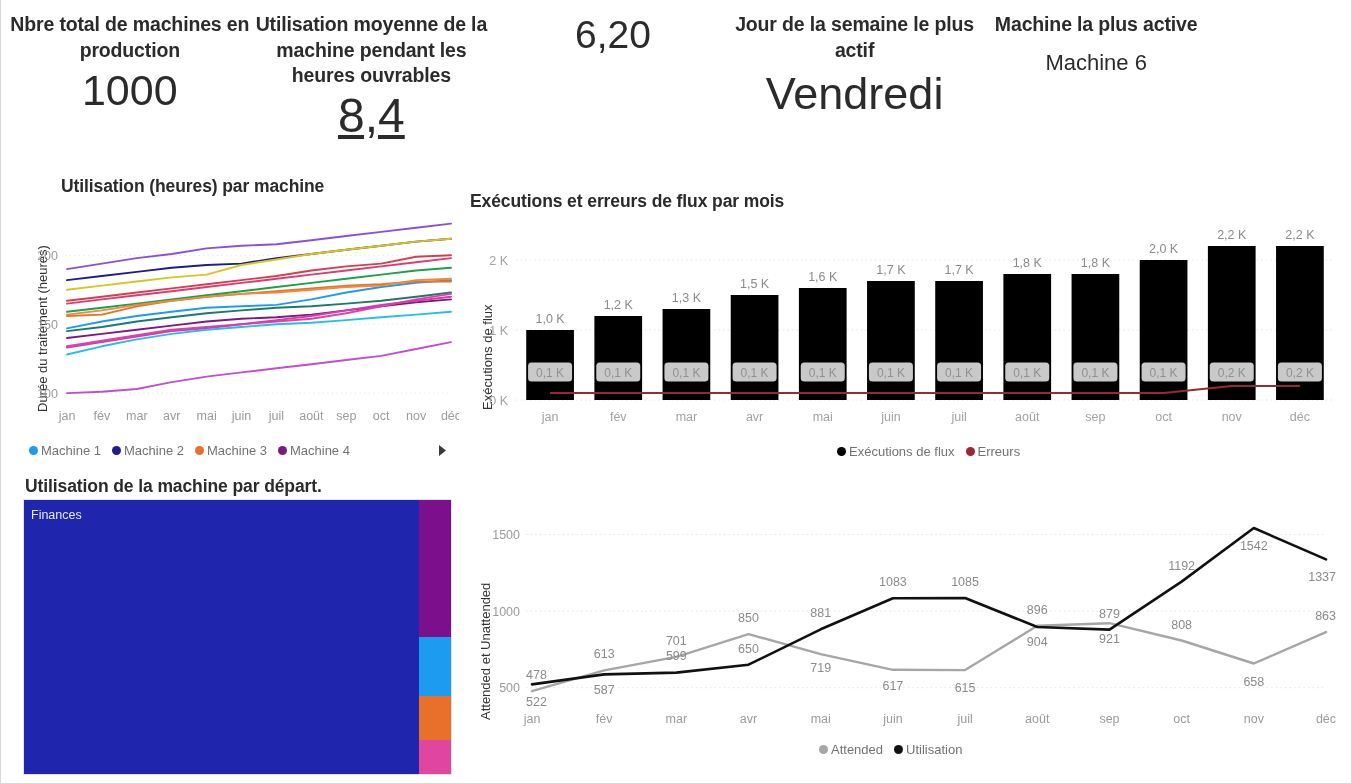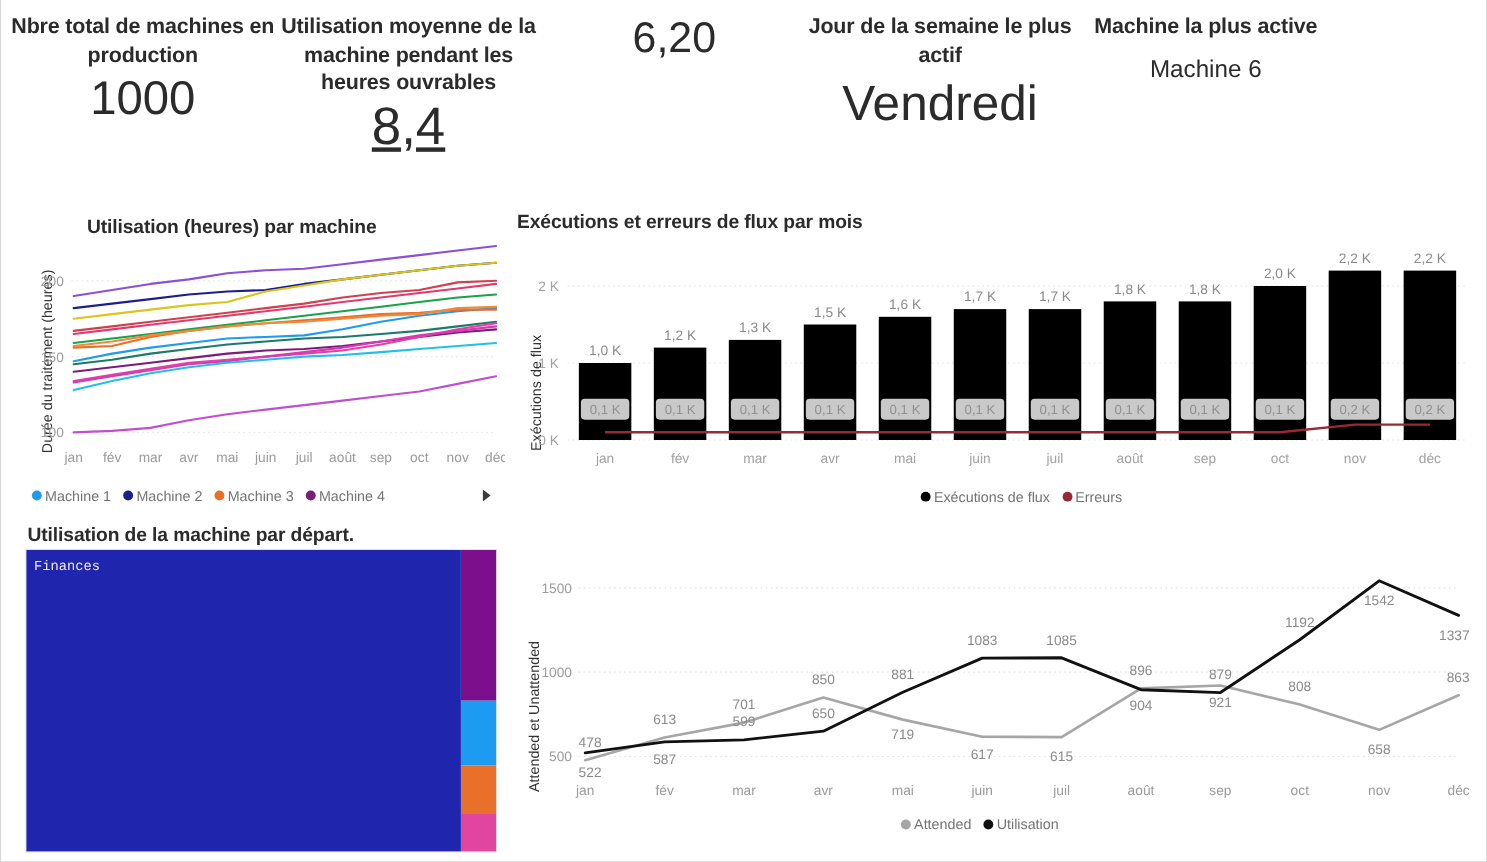--- a/index.html
+++ b/index.html
@@ -95,21 +95,20 @@
     left: 22px; top: 499px;
     width: 429px; height: 276px;
     display: flex;
     border: 1px solid #e3e3e3;
     background: #fff;
   }
   .tm-main {
     position: relative;
     height: 100%;
     padding: 5px 0 0 7px;
-    font-family: Liberation Mono, monospace;
   }
   .tm-label {
     font-size: 12.5px; color: #e9e9ef;
     white-space: nowrap;
   }
   .tm-side {
     display: flex; flex-direction: column;
     height: 100%;
   }
   .tm-cell { width: 100%; }
@@ -146,21 +145,21 @@
     <div class="kpi kpi-4">
       <div class="kpi-title">Jour de la semaine le plus actif</div>
       <div class="kpi-value">Vendredi</div>
     </div>
     <div class="kpi kpi-5">
       <div class="kpi-title">Machine la plus active</div>
       <div class="kpi-value">Machine 6</div>
     </div>
   </div>
 
-  <div class="panel-title" style="left:78px; top:176px;margin-top:20px;">Utilisation (heures) par machine</div>
+  <div class="panel-title" style="left:60px; top:176px;">Utilisation (heures) par machine</div>
   <div class="axis-v" style="left:34px; top:182px; height:230px;">Durée du traitement (heures)</div>
   <svg class="chart-svg" id="svg-machine-usage" style="left:22px; top:196px;" width="436" height="232">
       <line x1="42" y1="197.11111111111111" x2="428" y2="197.11111111111111" stroke="#e6e6e6" stroke-width="1" stroke-dasharray="1.4 3.2"></line>
       <text x="35" y="201.61111111111111" text-anchor="end" font-family="&quot;Liberation Sans&quot;, sans-serif" font-size="12.5" fill="#9b9b9b" class="tick">100</text>
       <line x1="42" y1="128.22222222222223" x2="428" y2="128.22222222222223" stroke="#e6e6e6" stroke-width="1" stroke-dasharray="1.4 3.2"></line>
       <text x="35" y="132.72222222222223" text-anchor="end" font-family="&quot;Liberation Sans&quot;, sans-serif" font-size="12.5" fill="#9b9b9b" class="tick">150</text>
       <line x1="42" y1="59.33333333333334" x2="428" y2="59.33333333333334" stroke="#e6e6e6" stroke-width="1" stroke-dasharray="1.4 3.2"></line>
       <text x="35" y="63.83333333333334" text-anchor="end" font-family="&quot;Liberation Sans&quot;, sans-serif" font-size="12.5" fill="#9b9b9b" class="tick">200</text>
       <path d="M44.0 132.4 L78.9 125.5 L113.8 120.0 L148.7 115.8 L183.6 111.7 L218.5 110.3 L253.5 108.9 L288.4 103.4 L323.3 96.5 L358.2 91.0 L393.1 86.9 L428.0 84.1" fill="none" stroke="#1d9bf0" stroke-width="1.9" stroke-linejoin="round" stroke-linecap="round"></path>
       <path d="M44.0 84.1 L78.9 80.0 L113.8 75.9 L148.7 71.7 L183.6 69.0 L218.5 67.6 L253.5 62.1 L288.4 58.0 L323.3 53.8 L358.2 49.7 L393.1 45.6 L428.0 42.8" fill="none" stroke="#1d1d8f" stroke-width="1.9" stroke-linejoin="round" stroke-linecap="round"></path>

